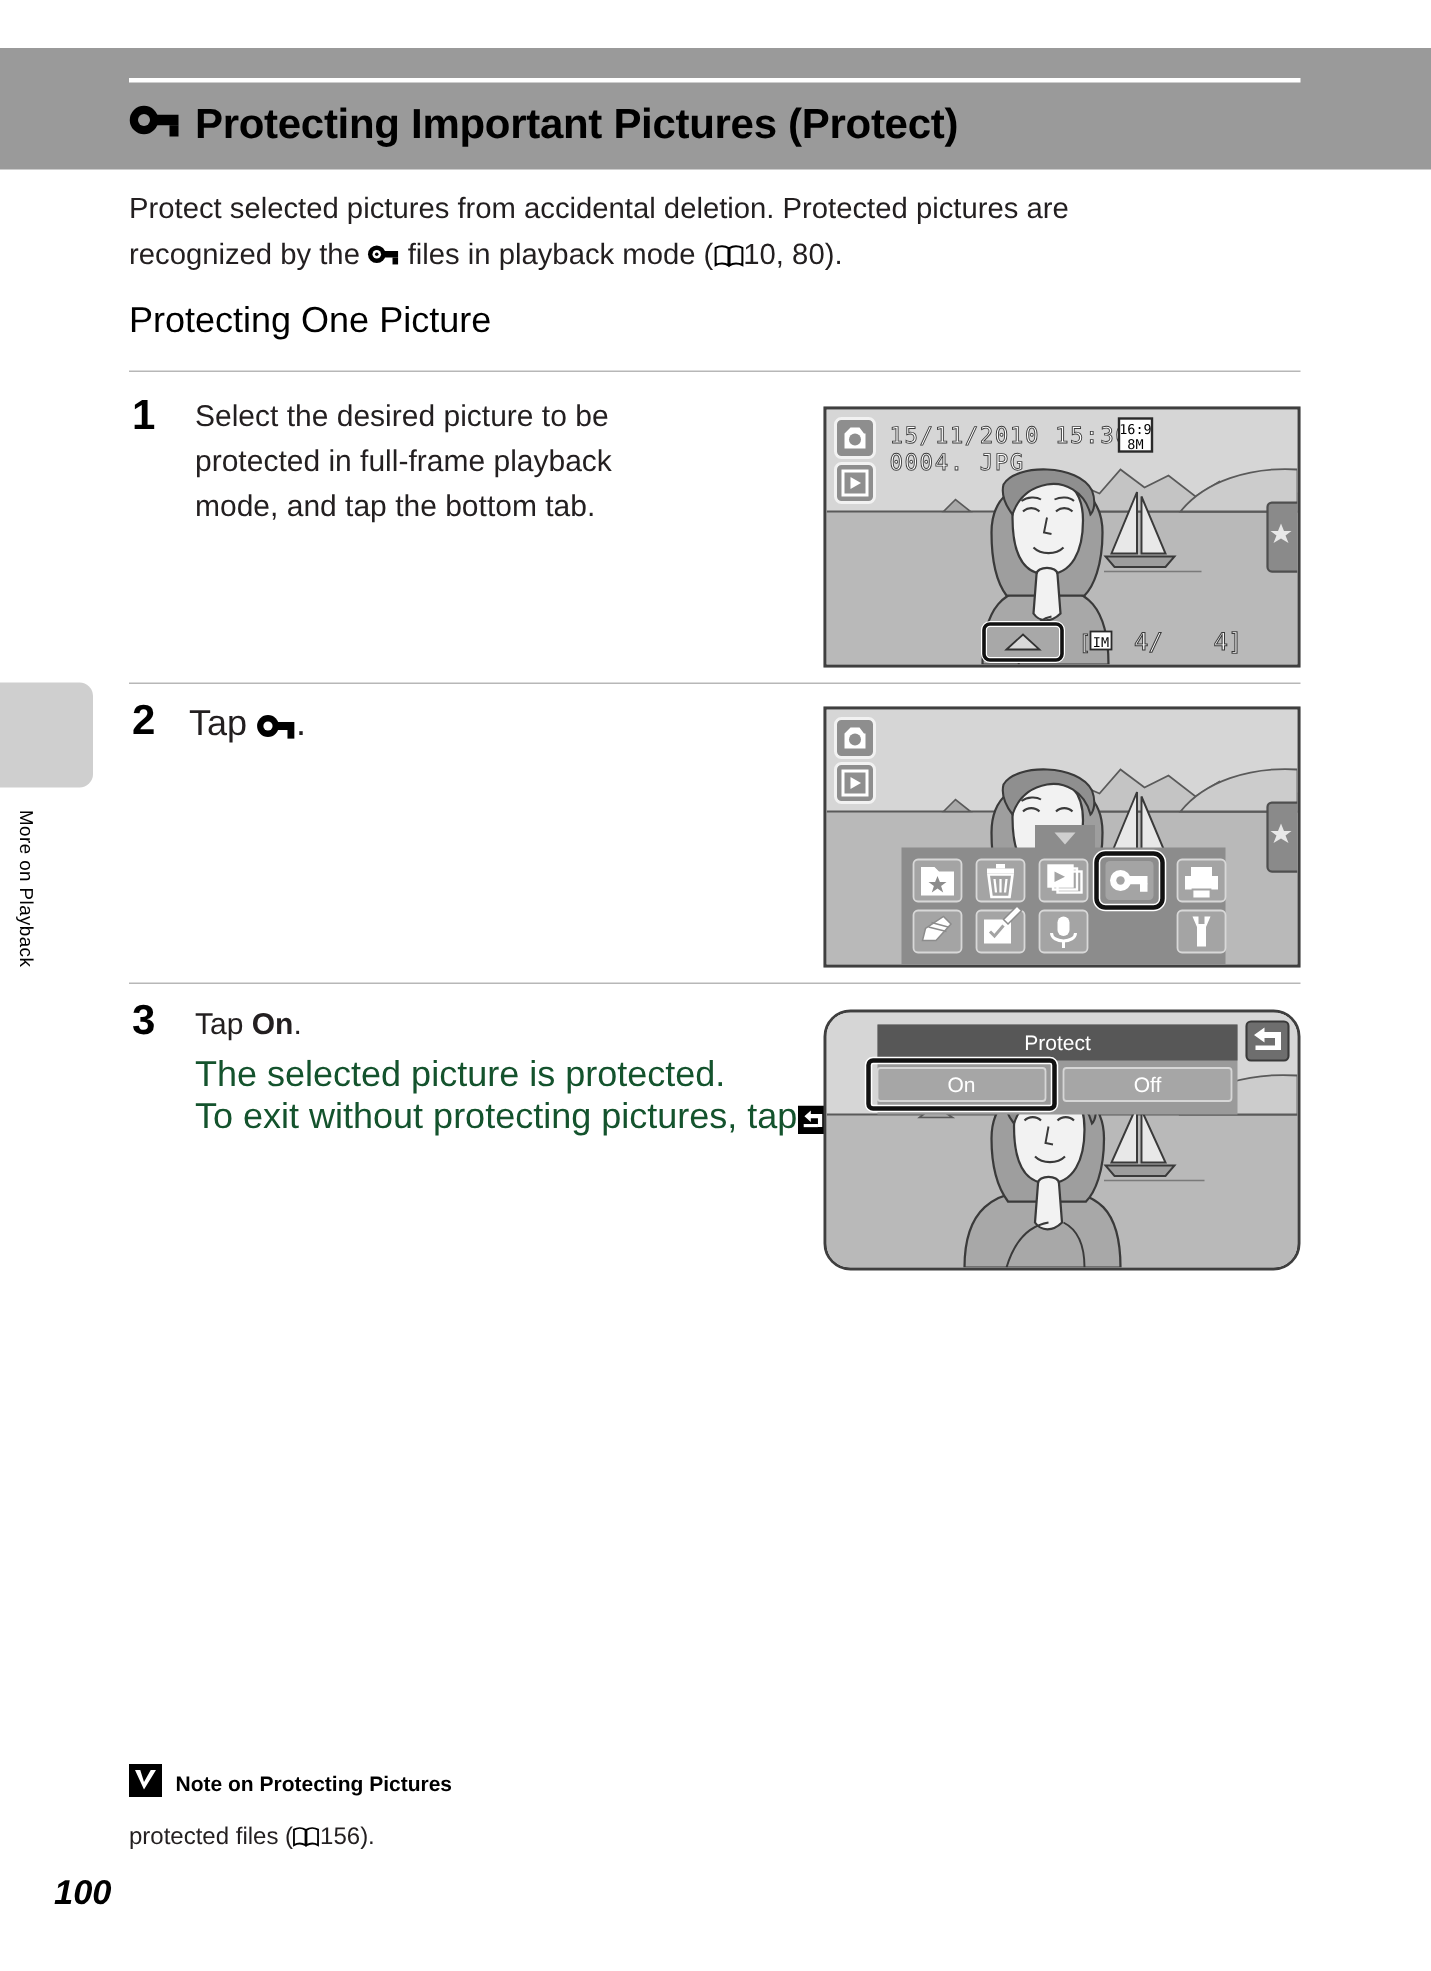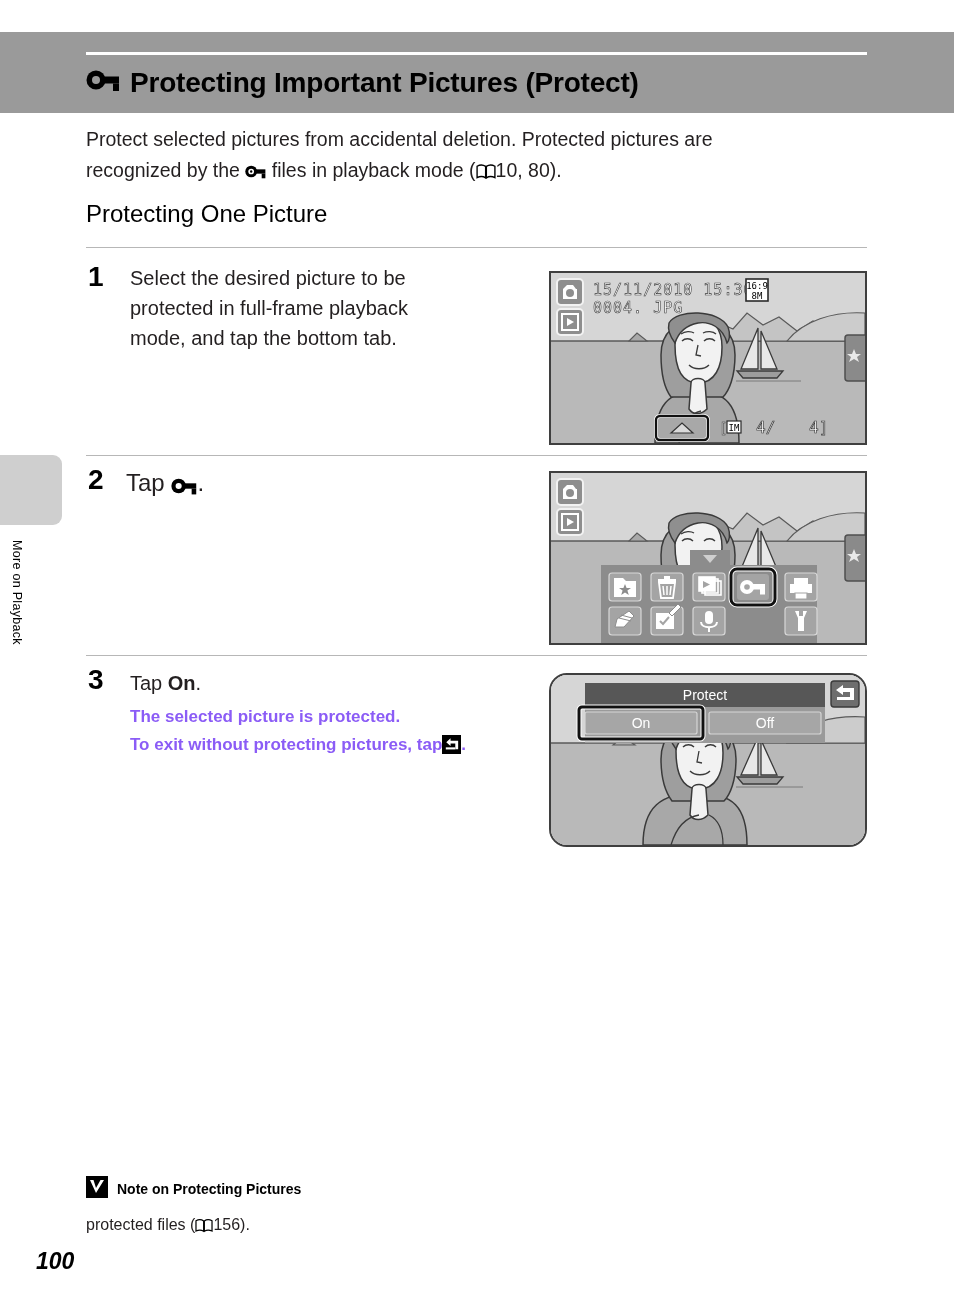--- a/index.html
+++ b/index.html
@@ -76,21 +76,21 @@
   .rule.r3 { top:655px; }
 
   
   .step-num {
     position:absolute; font-size:28px; font-weight:bold; color:#000;
   }
   .step-body {
     position:absolute; font-size:20px; line-height:30px; color:#231f20;
   }
   .step-body .ln { display:block; white-space:nowrap; }
-  .sub-line { font-size:17px; line-height:28px; color:#8b5cf6;font-weight:bold; }
+  .sub-line { font-size:24px; line-height:28px; color:#14532d; }
 
   .s1-num { left:88px; top:261px; }
   .s1-body{ left:130px; top:263px; width:400px; }
 
   .s2-num { left:88px; top:464px; }
   .s2-body{ left:126px; top:468px; width:400px; font-size:24px; }
 
   .s3-num { left:88px; top:664px; }
   .s3-body{ left:130px; top:668px; width:420px; }
   .s3-sub { position:absolute; left:130px; top:703px; width:430px; }

